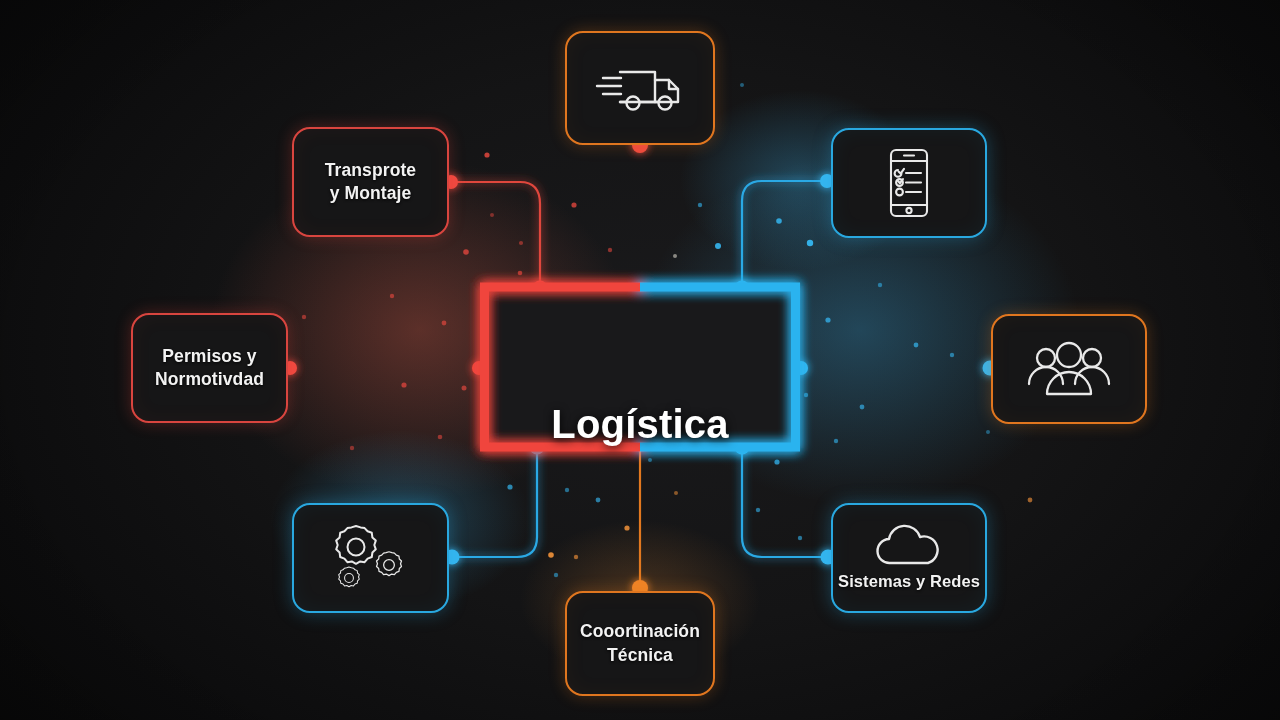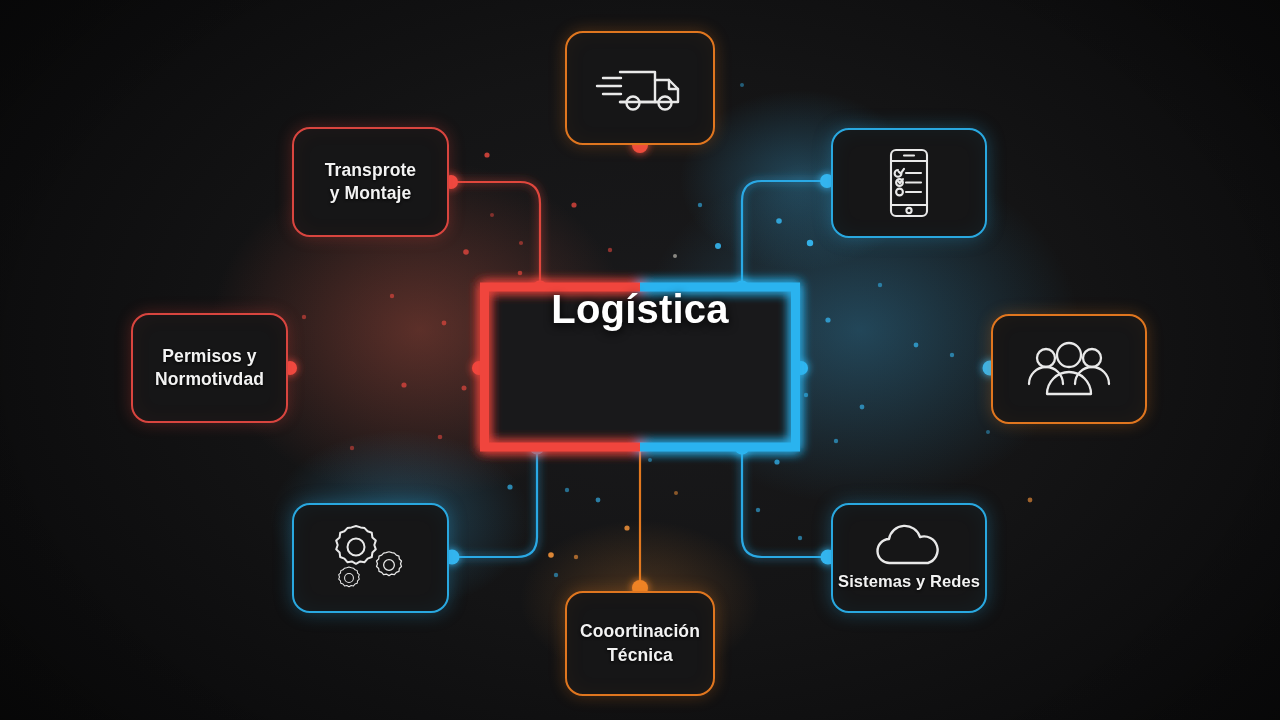--- a/index.html
+++ b/index.html
@@ -13,21 +13,21 @@
   .node{position:absolute;border-radius:18px;background:#161617;
         display:flex;flex-direction:column;align-items:center;justify-content:center;
         box-sizing:border-box;border-width:2.5px;border-style:solid;}
   .node .lbl{color:#f2f2f2;font-weight:700;font-size:17.5px;line-height:1.32;text-align:center;
         text-shadow:0 1px 3px rgba(0,0,0,.9);letter-spacing:.1px;}
   .n-red{border-color:#d9453f;box-shadow:0 0 16px rgba(230,70,60,.30),inset 0 0 22px rgba(230,70,60,.05);}
   .n-blue{border-color:#29a8e0;box-shadow:0 0 18px rgba(41,168,224,.34),inset 0 0 22px rgba(41,168,224,.06);}
   .n-orange{border-color:#e0761f;box-shadow:0 0 16px rgba(224,118,31,.30),inset 0 0 22px rgba(224,118,31,.05);}
   #center{position:absolute;left:480px;top:287px;width:320px;height:160px;border-radius:4px;
         background:#19191b;box-sizing:border-box;}
-  #center .ctitle{position:absolute;inset:0;display:flex;align-items:flex-start;justify-content:center;
+  #center .ctitle{position:absolute;inset:0;display:flex;align-items:flex-end;justify-content:center;
         color:#fff;font-size:40px;font-weight:700;line-height:1.12;text-align:center;letter-spacing:.2px;
         text-shadow:0 2px 10px rgba(0,0,0,.95);z-index:4;}
   .iconbox{width:100%;display:flex;align-items:center;justify-content:center;}
 </style>
 </head>
 <body>
 
 <div id="stage">
 
   <svg class="layer" viewBox="0 0 1280 720">

